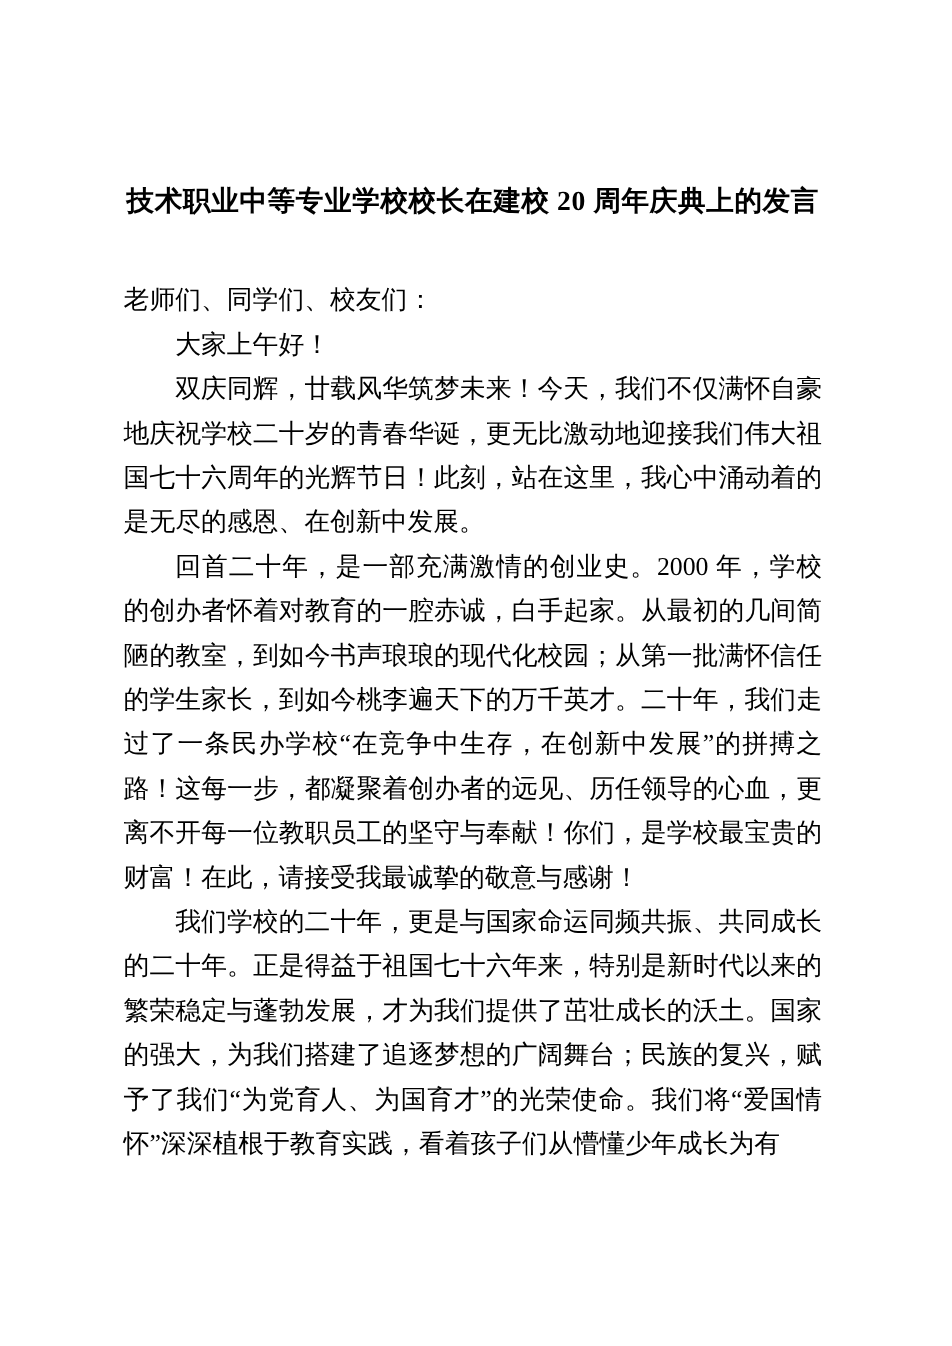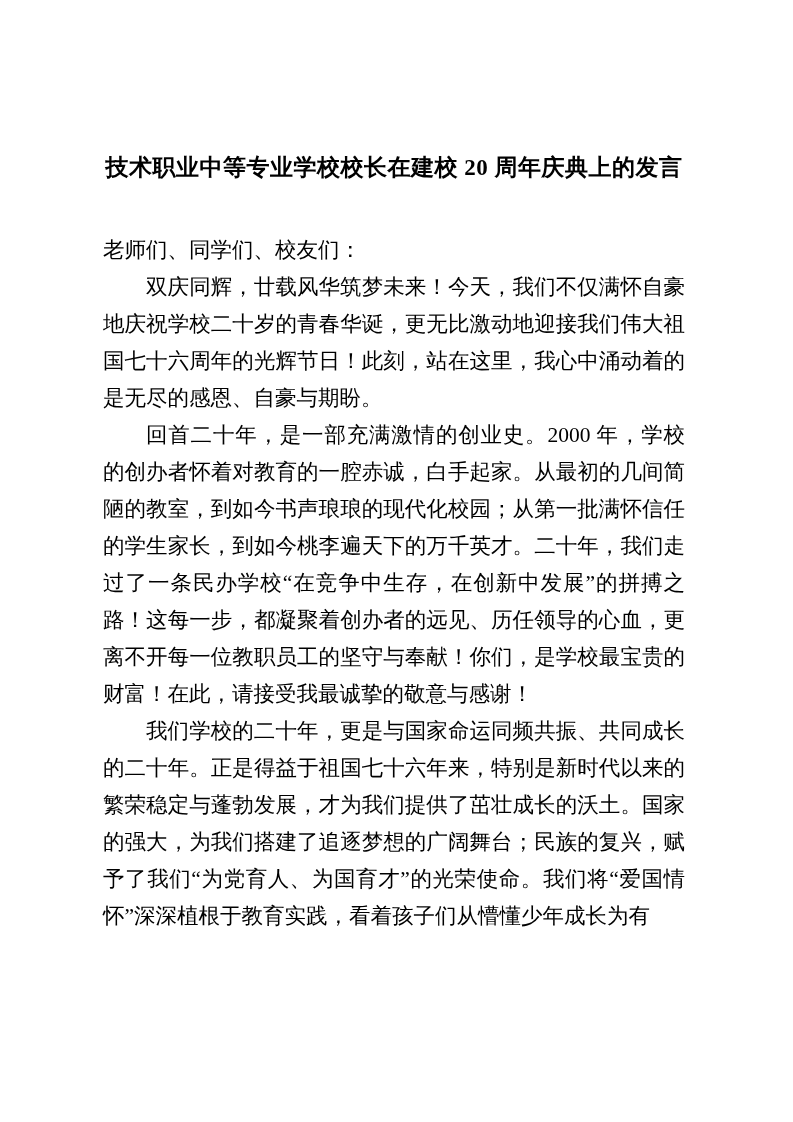--- a/index.html
+++ b/index.html
@@ -56,21 +56,22 @@
 </head>
 <body>
 
 <div class="page">
   <div class="content">
     <h1 class="doc-title">技术职业中等专业学校校长在建校 20 周年庆典上的发言</h1>
 
     <div class="body-text">
       <p class="salutation">老师们、同学们、校友们：</p>
 
+      <p>大家上午好！</p>
 
-      <p>双庆同辉，廿载风华筑梦未来！今天，我们不仅满怀自豪地庆祝学校二十岁的青春华诞，更无比激动地迎接我们伟大祖国七十六周年的光辉节日！此刻，站在这里，我心中涌动着的是无尽的感恩、自豪与期盼。</p>
+      <p>双庆同辉，廿载风华筑梦未来！今天，我们不仅满怀自豪地庆祝学校二十岁的青春华诞，更无比激动地迎接我们伟大祖国七十六周年的光辉节日！此刻，站在这里，我心中涌动着的是无尽的感恩、在创新中发展。</p>
 
       <p>回首二十年，是一部充满激情的创业史。2000 年，学校的创办者怀着对教育的一腔赤诚，白手起家。从最初的几间简陋的教室，到如今书声琅琅的现代化校园；从第一批满怀信任的学生家长，到如今桃李遍天下的万千英才。二十年，我们走过了一条民办学校“在竞争中生存，在创新中发展”的拼搏之路！这每一步，都凝聚着创办者的远见、历任领导的心血，更离不开每一位教职员工的坚守与奉献！你们，是学校最宝贵的财富！在此，请接受我最诚挚的敬意与感谢！</p>
 
       <p>我们学校的二十年，更是与国家命运同频共振、共同成长的二十年。正是得益于祖国七十六年来，特别是新时代以来的繁荣稳定与蓬勃发展，才为我们提供了茁壮成长的沃土。国家的强大，为我们搭建了追逐梦想的广阔舞台；民族的复兴，赋予了我们“为党育人、为国育才”的光荣使命。我们将“爱国情怀”深深植根于教育实践，看着孩子们从懵懂少年成长为有</p>
     </div>
   </div>
 </div>
 
 </body></html>

